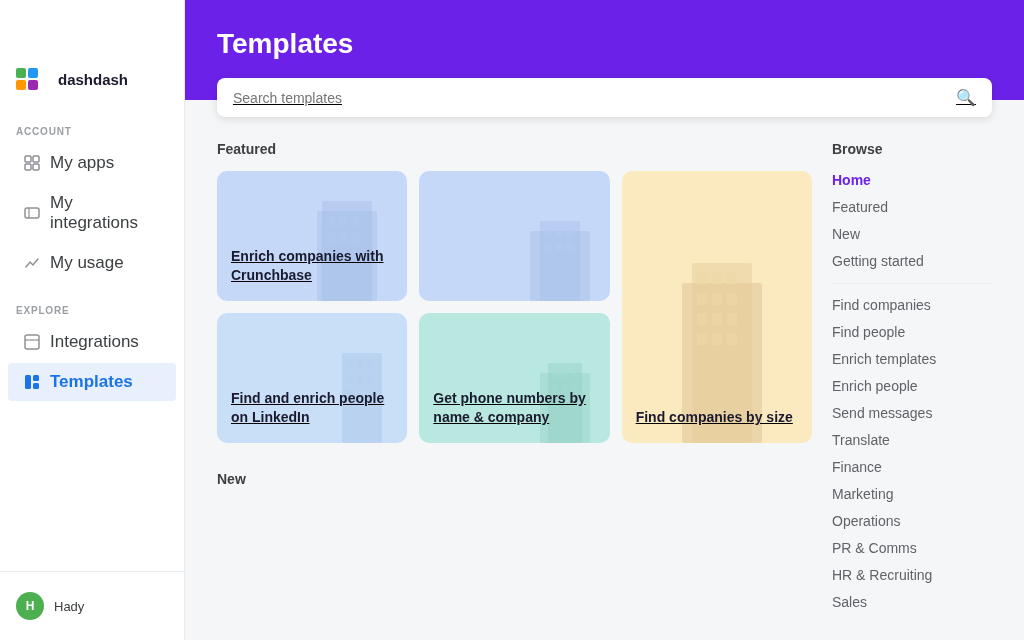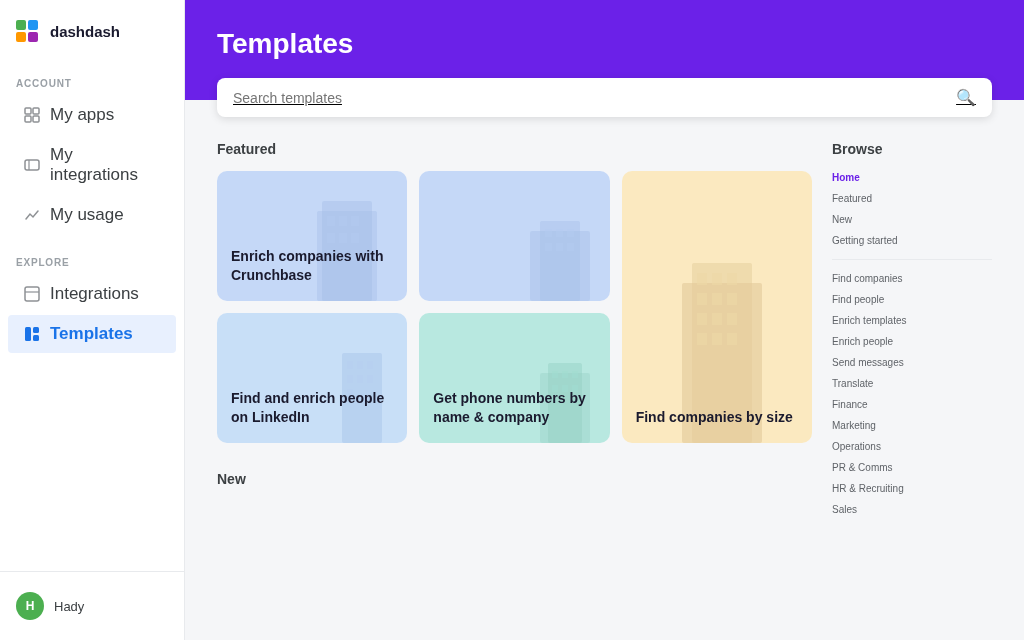--- a/index.html
+++ b/index.html
@@ -12,21 +12,22 @@
       background: #fff;
       border-right: 1px solid #e8eaed;
       display: flex;
       flex-direction: column;
       height: 640px;
     }
     .sidebar-logo {
       padding: 20px 16px 24px;
       display: flex;
       align-items: center;
-      gap: 12px;
+      gap: 20px;
+      margin-top: 48px;
     }
     .logo-icon {
       width: 22px;
       height: 22px;
     }
     .logo-text {
       font-size: 15px;
       font-weight: 700;
       color: #1a1a2e;
     }
@@ -145,20 +146,21 @@
       margin-bottom: 14px;
     }
 
     
     .featured-grid {
       display: grid;
       grid-template-columns: 1fr 1fr 1fr;
       grid-template-rows: auto auto;
       gap: 12px;
       margin-bottom: 28px;
+      text-decoration: underline;
     }
     .template-card {
       border-radius: 10px;
       overflow: hidden;
       cursor: pointer;
       position: relative;
       min-height: 130px;
       display: flex;
       flex-direction: column;
       justify-content: flex-end;
@@ -217,21 +219,21 @@
       font-size: 14px;
       font-weight: 600;
       color: #3c4043;
       margin-bottom: 10px;
     }
     .browse-section {
       margin-bottom: 6px;
     }
     .browse-link {
       display: block;
-      font-size: 10px;
+      font-size: 14px;
       color: #5f6368;
       padding: 3px 0;
       cursor: pointer;
       line-height: 1.5;
     }
     .browse-link.active { color: #6b21e8; font-weight: 600; }
     .browse-divider { border: none; border-top: 1px solid #e8eaed; margin: 8px 0; }
   </style>
 </head>
 <body>

